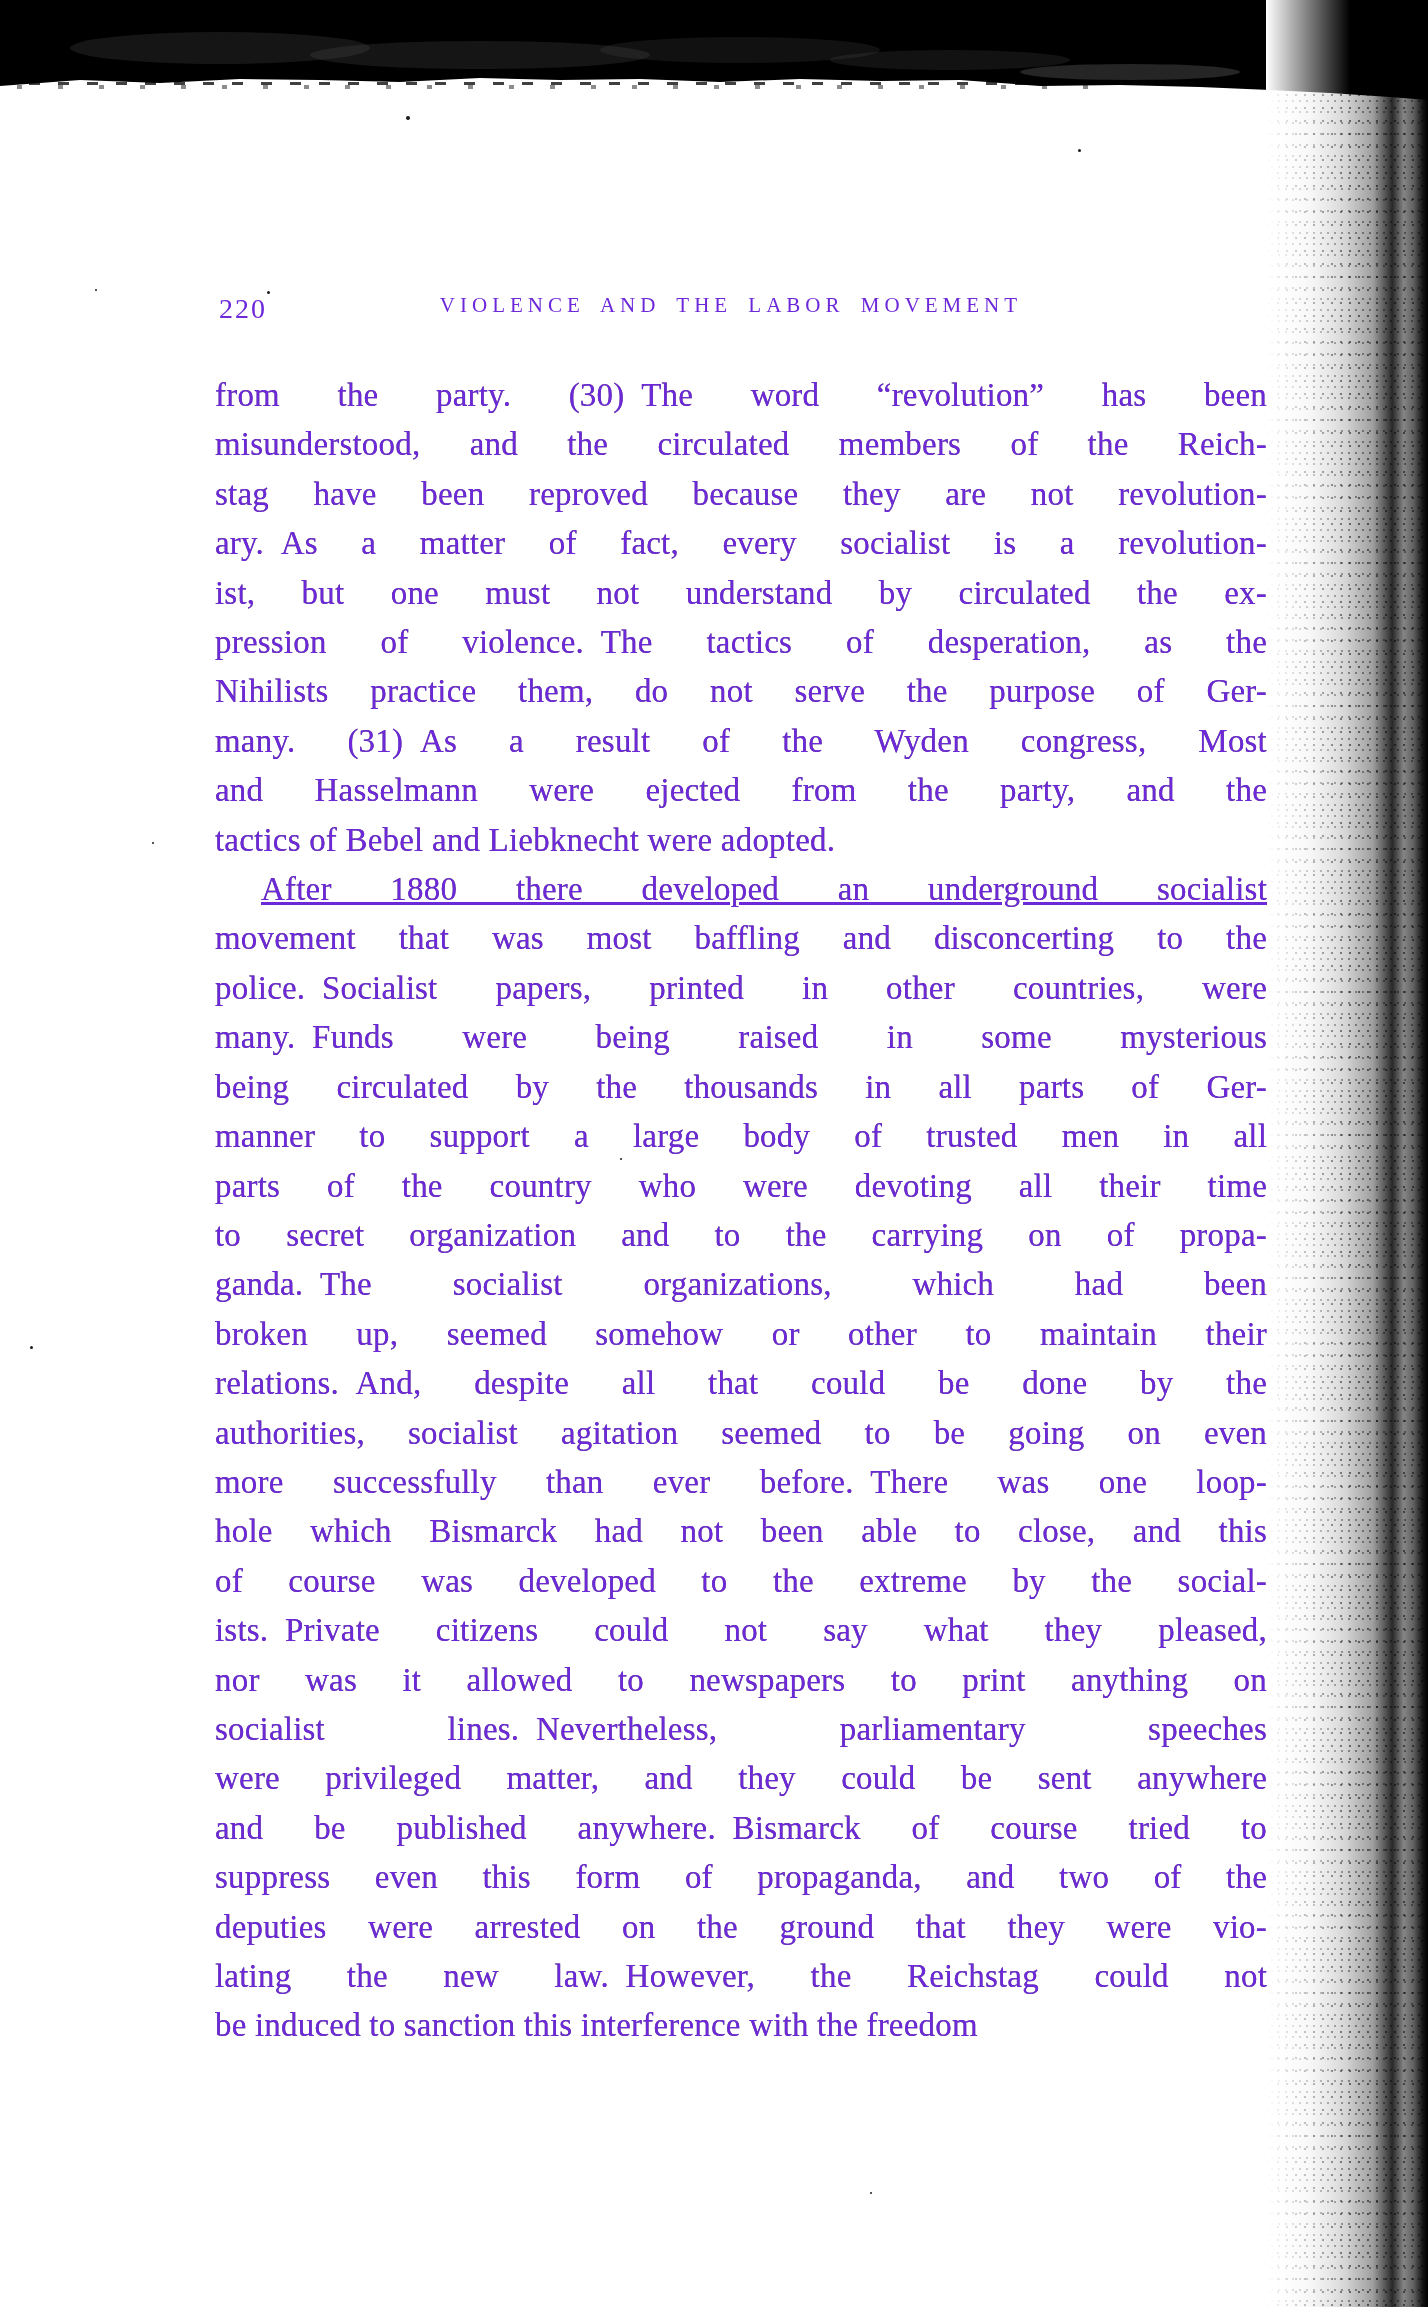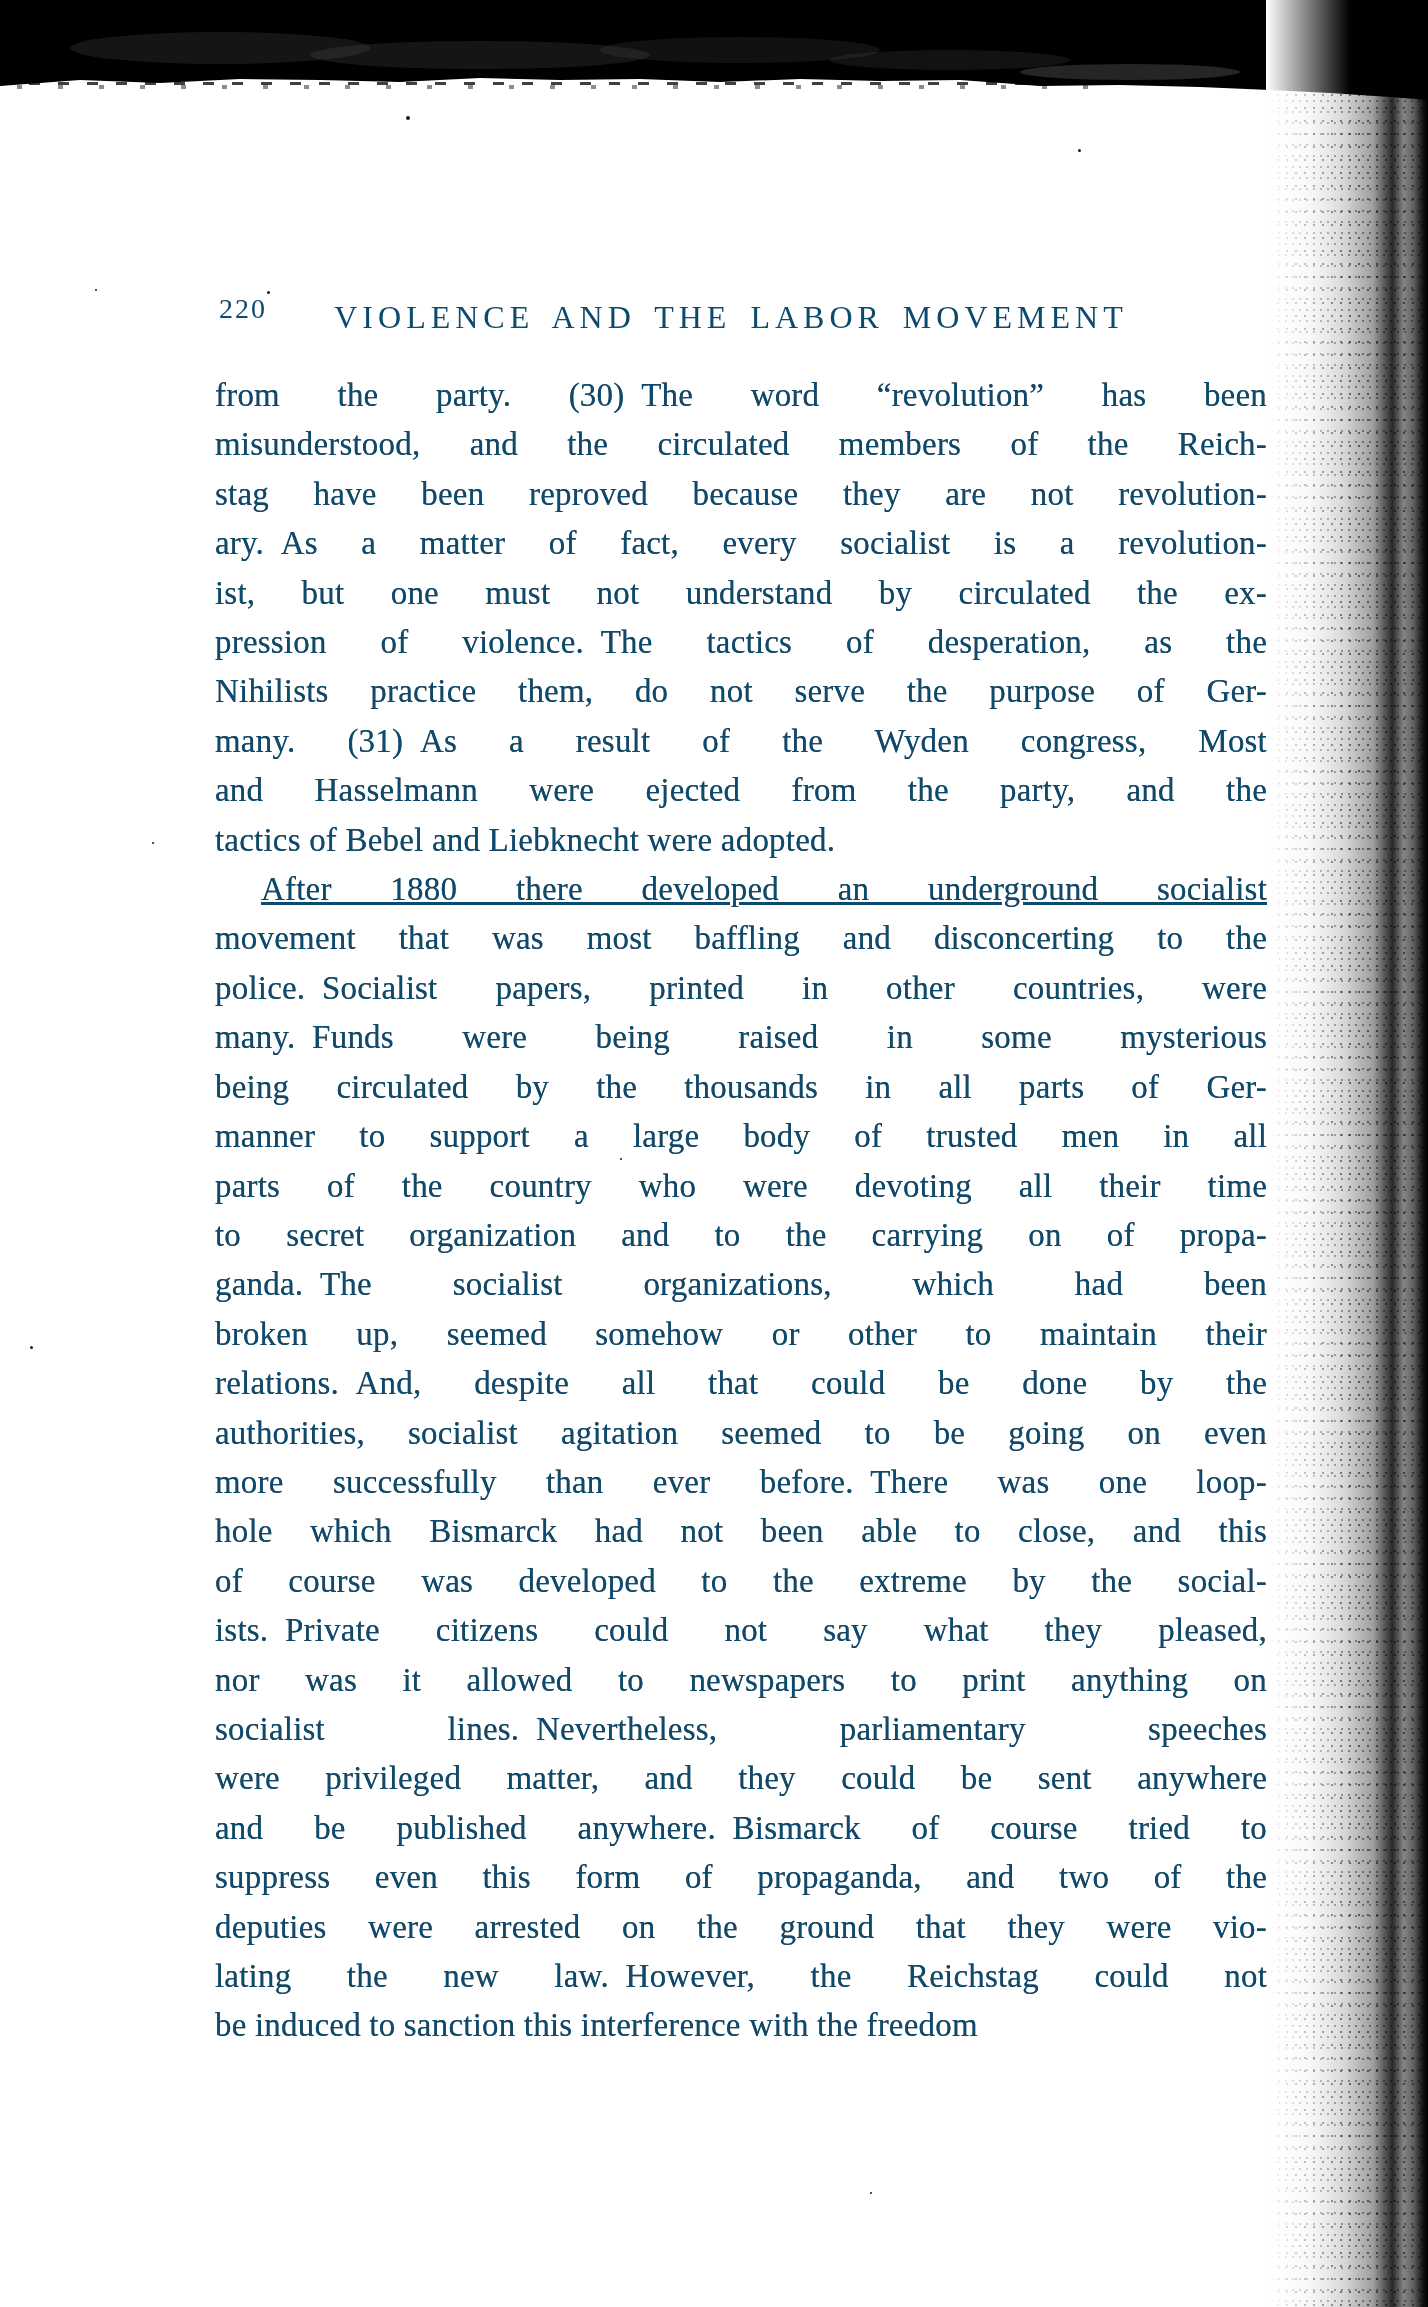--- a/index.html
+++ b/index.html
@@ -2,21 +2,21 @@
 <html><head>
 <meta charset="utf-8">
 <style>
   html,body{margin:0;padding:0;background:#e8e8e8;}
   .page{
     position:relative;
     width:1428px;height:2307px;
     background:#ffffff;
     overflow:hidden;
     font-family:"Liberation Serif", serif;
-    color:#0c4a6e;
+    color:#6d28d9;
   }
   
   .top-bar{position:absolute;top:0;left:0;width:1428px;height:110px;pointer-events:none;}
   .top-bar svg{display:block;}
   .bar-fringe{
     position:absolute;top:82px;left:0;width:1100px;height:7px;
     background:
       repeating-linear-gradient(to right, rgba(0,0,0,.75) 0 11px, rgba(0,0,0,0) 11px 29px),
       repeating-linear-gradient(to right, rgba(0,0,0,.45) 0 5px, rgba(0,0,0,0) 5px 41px);
     background-position:0 0, 17px 3px;
@@ -38,23 +38,22 @@
   
   .running-header{
     position:absolute;left:205px;top:286px;width:1052px;height:44px;
   }
   .pagenum{
     position:absolute;left:14px;top:9px;
     font-size:28px;letter-spacing:2px;line-height:28px;
   }
   .htitle{
     display:block;text-align:center;
-    font-size:32px;letter-spacing:5px;line-height:38px;word-spacing:6px;
+    font-size:21px;letter-spacing:5px;line-height:38px;word-spacing:6px;
     white-space:nowrap;
-    margin-top:12px;
   }
   .bodytext{
     position:absolute;left:215px;top:371px;width:1052px;
     font-size:33px;line-height:49.4px;letter-spacing:.2px;
     text-shadow:0 0 .5px rgba(10,10,10,.65);
   }
   .ln{text-align:justify;text-align-last:justify;text-justify:inter-word;white-space:normal;}
   .ln-last{text-align-last:left;}
   .ln-indent{text-indent:46px;text-decoration:underline;}
 </style>

